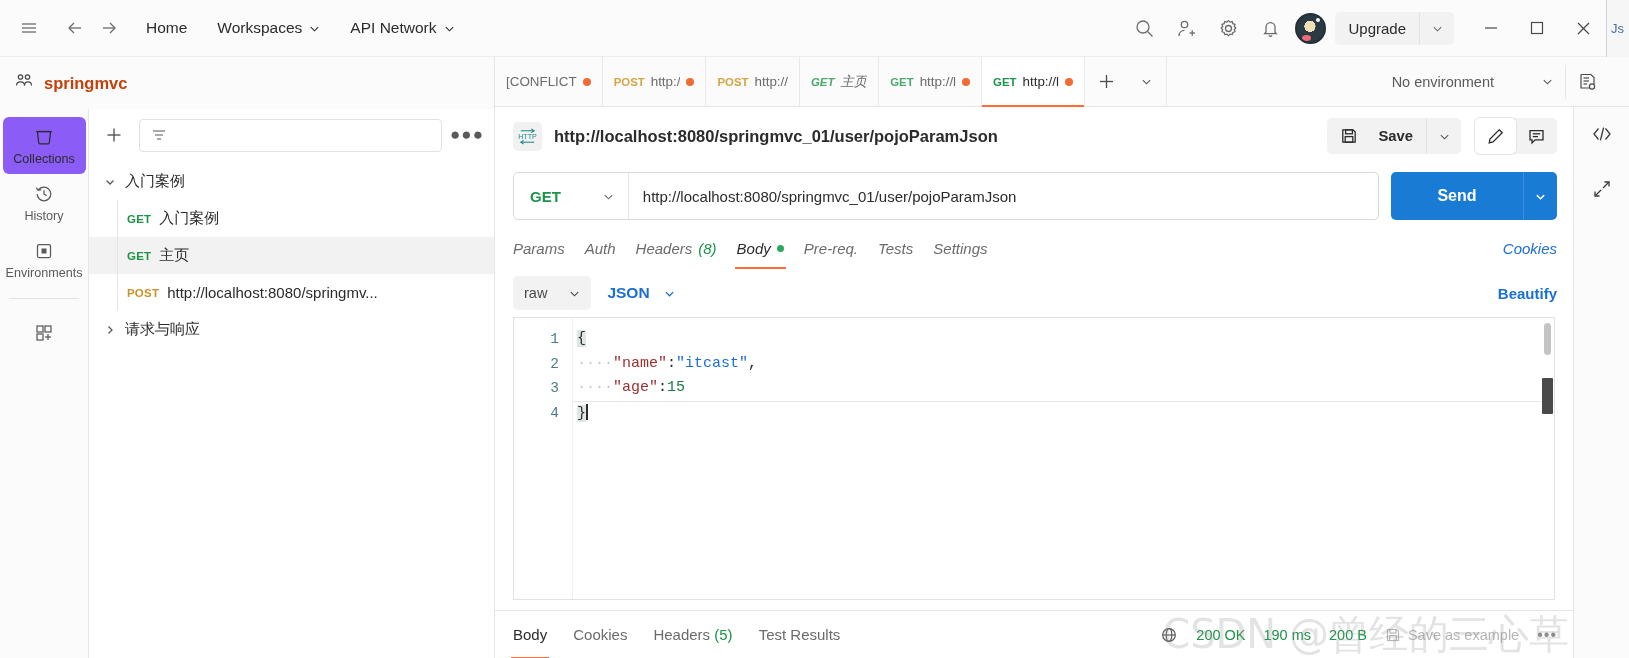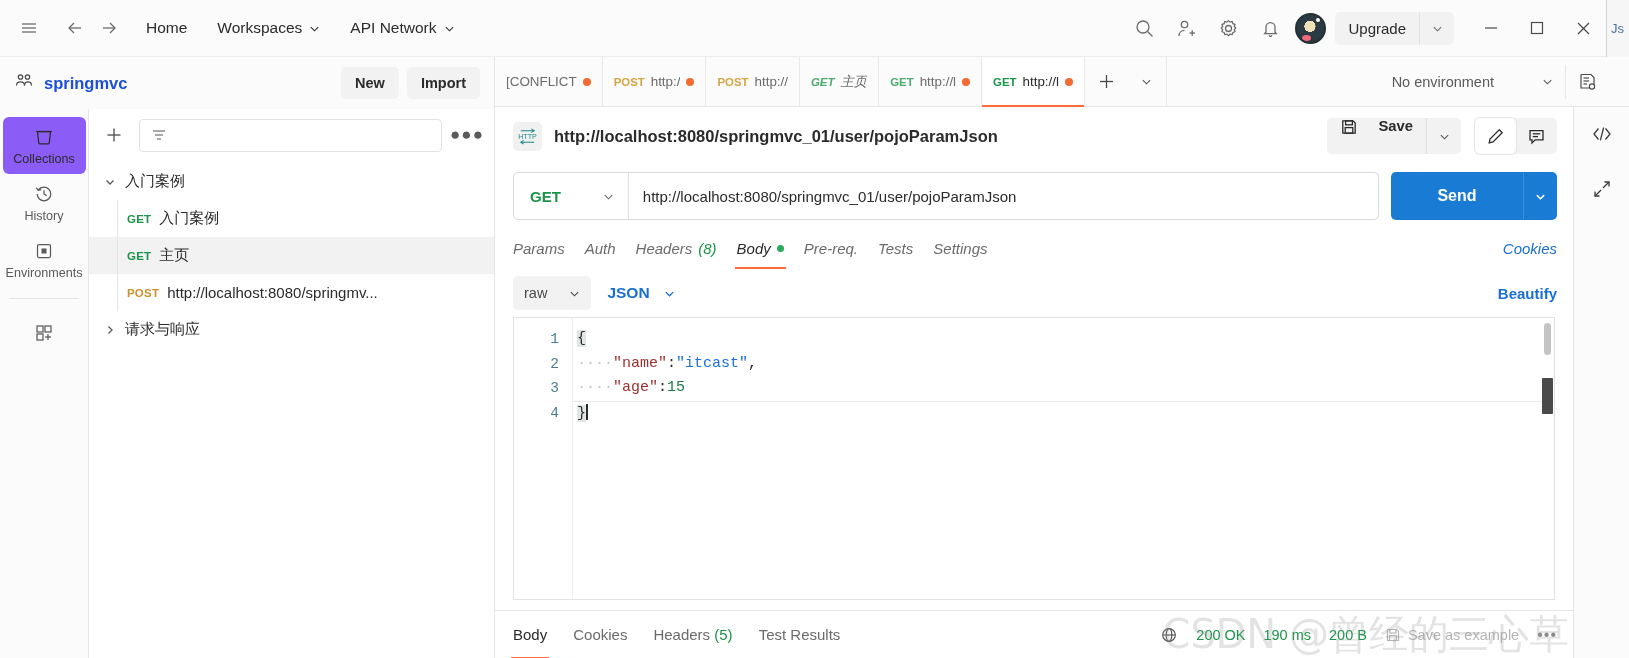--- a/index.html
+++ b/index.html
@@ -71,21 +71,21 @@
 
   
   .mainrow { flex: 1 1 auto; display: flex; min-height: 0; }
 
   
   .leftcol { width: 495px; flex: 0 0 495px; display: flex; flex-direction: column; border-right: 1px solid #e6e6e6; }
   .ws-header {
     height: 52px; flex: 0 0 52px; display: flex; align-items: center;
     padding: 0 14px 0 14px; background: #fbfbfb; gap: 10px;
   }
-  .ws-name { font-size: 16.5px; color: #1d4ed8; font-weight: 600; }
+  .ws-name { font-size: 16.5px; color: #c2410c; font-weight: 600; }
   .ws-actions { margin-left: auto; display: flex; gap: 8px; }
   .ws-btn {
     background: #f2f2f2; border-radius: 5px; font-size: 14.5px; color: #2b2b2b;
     padding: 8px 14px; font-weight: 600;
   }
   .leftbody { flex: 1 1 auto; display: flex; min-height: 0; }
 
   .rail {
     width: 89px; flex: 0 0 89px; background: #fbfbfb; border-right: 1px solid #e6e6e6;
     display: flex; flex-direction: column; align-items: center; padding-top: 8px;
@@ -160,21 +160,21 @@
   }
 
   .urlheader { height: 58px; flex:0 0 58px; display: flex; align-items: center; padding: 0 16px 0 18px; gap: 12px; }
   .http-badge {
     width: 29px; height: 29px; border-radius: 5px; background: #f1f1f1;
     display: flex; align-items: center; justify-content: center; color: #1f8a8a;
   }
   .url-title { font-size: 16.5px; color: #2b2b2b; font-weight: 600; }
   .urlheader-right { margin-left: auto; display: flex; align-items: center; gap: 14px; }
   .save-wrap { display: flex; align-items: center; background: #f2f2f2; border-radius: 5px; height: 36px; }
-  .save-btn { display: flex; gap: 20px; padding: 0 13px; font-size: 14.8px; color:#2b2b2b; font-weight:600; height:36px; border-right: 1px solid #e2e2e2;}
+  .save-btn { display: flex; align-items: center; gap: 20px; padding: 0 13px; font-size: 14.8px; color:#2b2b2b; font-weight:600; height:36px; border-right: 1px solid #e2e2e2;}
   .save-caret { width: 34px; height:36px; display:flex; align-items:center; justify-content:center; color:#5a5a5a; }
   .pencomm { display: flex; align-items: center; background: #f2f2f2; border-radius: 5px; height: 36px; }
   .pc-btn { width: 41px; height: 36px; display:flex; align-items:center; justify-content:center; color:#2b2b2b; }
   .pc-btn.sel { background: #ffffff; border-radius: 5px; box-shadow: 0 0 0 1px #e4e4e4; }
 
   .urlrow { display: flex; align-items: center; padding: 0 16px 0 18px; gap: 0; height: 62px; flex:0 0 62px;}
   .urlbox {
     flex: 1 1 auto; display: flex; align-items: center; height: 48px;
     border: 1px solid #d9d9d9; border-radius: 5px; overflow: hidden; background:#fff;
   }
@@ -360,24 +360,20 @@
       <div class="ws-header">
         <span>
           <svg width="20" height="20" viewBox="0 0 20 20" fill="none" stroke="#4a4a4a" stroke-width="1.25">
             <circle cx="6.5" cy="6" r="2.2"></circle>
               <circle cx="13.5" cy="6" r="2.2"></circle>
             <path d="M2.5 14.5c0-2.2 1.8-3.6 4-3.6s4 1.4 4 3.6"></path>
             <path d="M10.5 14.5c0-2.2 1.4-3.6 3.5-3.6s3.5 1.4 3.5 3.6"></path>
           </svg>
         </span>
         <span class="ws-name">springmvc</span>
-        <div class="ws-actions">
-          <div class="ws-btn">New</div>
-          <div class="ws-btn">Import</div>
-        </div>
       </div>
 
       <div class="leftbody">
 
         <div class="rail">
           <div class="rail-item active">
             <svg width="22" height="22" viewBox="0 0 22 22" fill="none" stroke="currentColor" stroke-width="1.25">
               <path d="M4.5 5.5h13l-1.2 11.2a1.2 1.2 0 01-1.2 1.1H6.9a1.2 1.2 0 01-1.2-1.1z"></path>
               <line x1="3.2" y1="5.5" x2="18.8" y2="5.5"></line>
             </svg>

